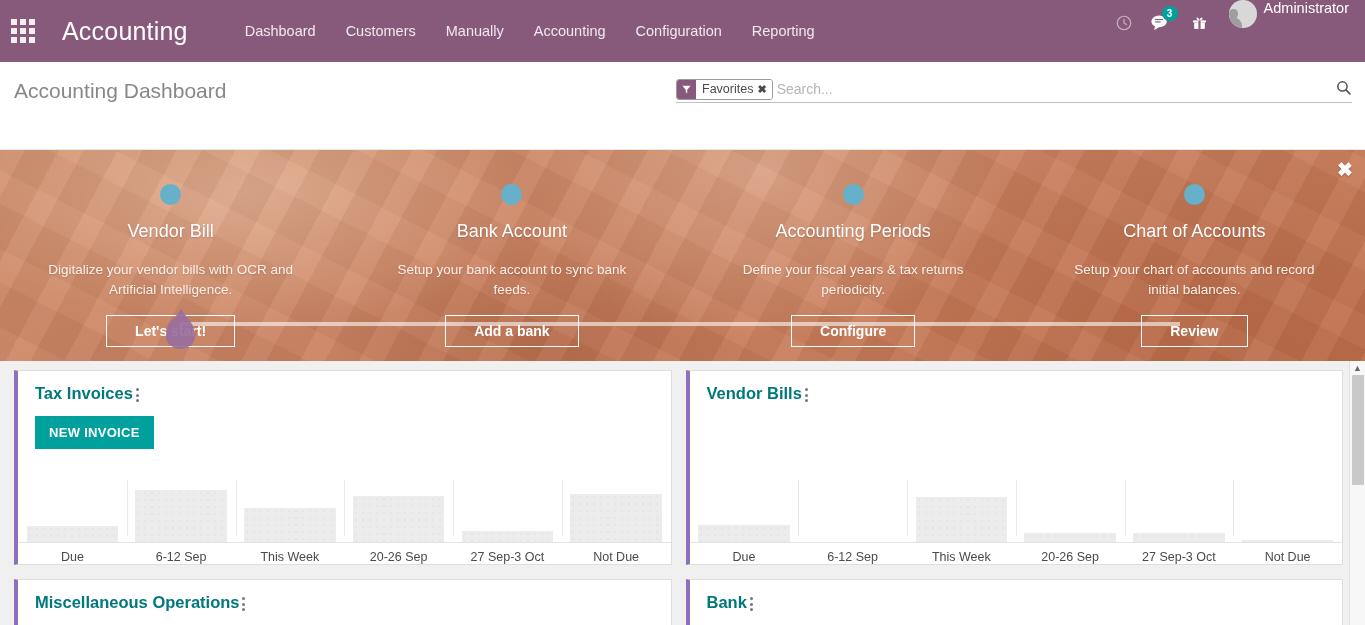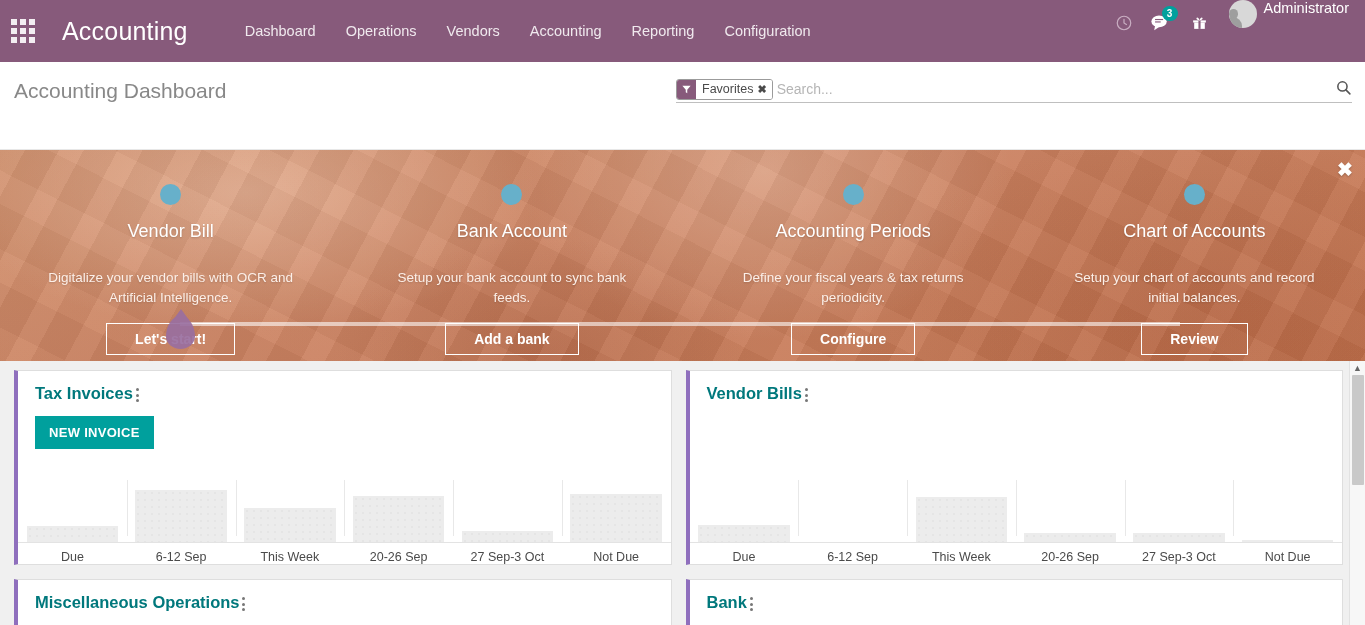--- a/index.html
+++ b/index.html
@@ -166,21 +166,21 @@
   .step-dot {
     width: 21px; height: 21px; border-radius: 50%;
     background: #67b0ca; flex: none; cursor: pointer;
   }
   .step-title {
     margin-top: 16px; color: #ffffff; font-size: 18px;
     text-shadow: 0 1px 2px rgba(0,0,0,.18);
     white-space: nowrap;
   }
   .step-desc {
-    margin-top: 26px; color: #fcefe8; font-size: 13.5px;
+    margin-top: 18px; color: #fcefe8; font-size: 13.5px;
     text-align: center; line-height: 1.5; width: 260px;
     text-shadow: 0 1px 2px rgba(0,0,0,.15);
   }
   .step-btn {
     margin-top: 14px; background: transparent;
     border: 1px solid #ffffff; color: #ffffff;
     font-size: 14px; font-weight: bold;
     padding: 7px 28px; cursor: pointer; border-radius: 0;
     font-family: "Liberation Sans", sans-serif; white-space: nowrap;
   }
@@ -300,25 +300,25 @@
         <i></i>
         <i></i>
         <i></i>
         <i></i>
         <i></i>
     </div>
   </div>
   <div class="brand">Accounting</div>
   <div class="nav-menu">
     <div class="nav-item">Dashboard</div>
-    <div class="nav-item">Operations</div>
-    <div class="nav-item">Vendors</div>
+    <div class="nav-item">Customers</div>
+    <div class="nav-item">Manually</div>
     <div class="nav-item">Accounting</div>
+    <div class="nav-item">Configuration</div>
     <div class="nav-item">Reporting</div>
-    <div class="nav-item">Configuration</div>
   </div>
 
   <div class="nav-right">
     <div class="sysicon">
       <svg width="18" height="18" viewBox="0 0 24 24" fill="none" stroke="#c9aec2" stroke-width="1.6">
         <circle cx="12" cy="12" r="9"></circle>
         <path d="M12 7v5l3.2 2" stroke-linecap="round"></path>
       </svg>
     </div>
     <div class="sysicon">

